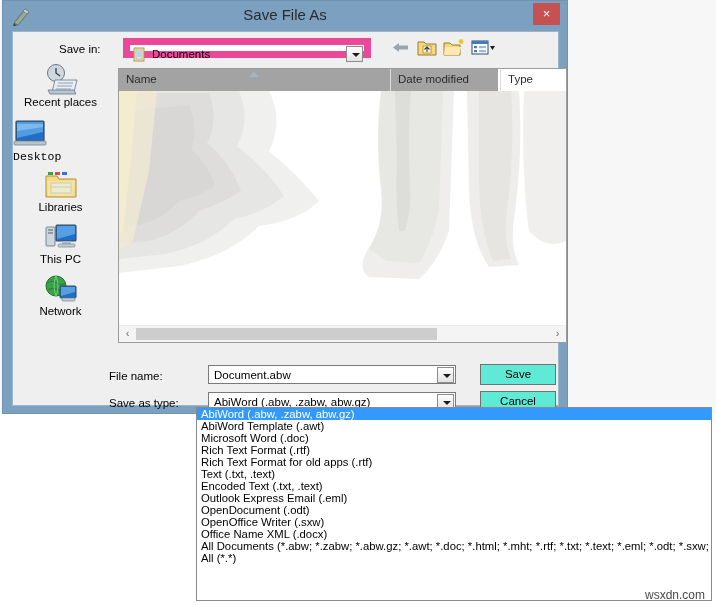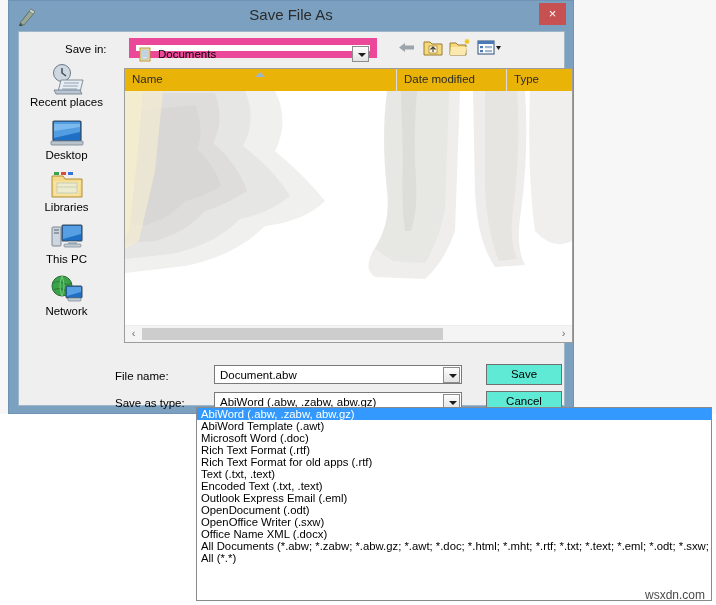--- a/index.html
+++ b/index.html
@@ -11,21 +11,21 @@
     -webkit-font-smoothing:none;
   }
   #root{position:relative;width:716px;height:605px;}
 
   
   .desktop-top{position:absolute;left:0;top:0;width:716px;height:414px;background:#f7f7f7;}
   .desktop-bottom{position:absolute;left:0;top:414px;width:716px;height:191px;background:#ffffff;}
 
   
   .dialog{
-    position:absolute;left:8px;top:0px;width:566px;height:414px;
+    position:absolute;left:2px;top:0px;width:566px;height:414px;
     background:#7ba0c0;
     border:1px solid #6e93b4;
     box-sizing:border-box;
     padding-left:20px;
   }
   .titlebar{position:absolute;left:0;top:0;width:564px;height:30px;}
   .title-icon{
     position:absolute;left:8px;top:4px;width:22px;height:22px;
   }
   .title-text{
@@ -64,21 +64,21 @@
   }
 
   .tb-icons{position:absolute;left:378px;top:38px;width:105px;height:20px;}
   .tb-icons > div{position:absolute;top:0;height:19px;cursor:pointer;}
 
   
   .listwrap{
     position:absolute;left:105px;top:67px;width:449px;height:275px;
     background:#fff;border:1px solid #9c9c9c;box-sizing:border-box;overflow:hidden;
   }
-  .lv-head{position:absolute;left:0;top:0;width:447px;height:22px;background:#eab308;border-bottom:1px solid #d8d8d8;}
+  .lv-head{position:absolute;left:0;top:0;width:379px;height:22px;background:#a3a3a3;border-bottom:1px solid #d8d8d8;}
   .lv-col{position:absolute;top:0;height:22px;border-right:1px solid #dcdcdc;box-sizing:border-box;}
   .lv-col span{position:absolute;left:7px;top:4px;font-size:11.5px;color:#2b2b2b;}
   .sort-arrow{position:absolute;left:130px;top:3px;
     border-left:5px solid transparent;border-right:5px solid transparent;border-bottom:5px solid #9fb6c9;}
   .lv-body{position:absolute;left:0;top:22px;width:447px;height:229px;overflow:hidden;background:#fff;}
   .hscroll{position:absolute;left:0;bottom:0;width:447px;height:16px;background:#f4f4f4;border-top:1px solid #ececec;}
   .hs-arrow{position:absolute;top:0;width:17px;height:16px;color:#6d6d6d;font-size:11px;text-align:center;line-height:15px;cursor:pointer;}
   .hs-thumb{position:absolute;left:17px;top:2px;width:301px;height:12px;background:#cdcdcd;cursor:pointer;}
 
   
@@ -145,21 +145,21 @@
               <ellipse cx="13" cy="9" rx="8.5" ry="8.5" fill="#cfd8e0" stroke="#6b7a88" stroke-width="1"></ellipse>
               <path d="M13 4 L13 9 L17 12" stroke="#3a4750" stroke-width="1.4" fill="none"></path>
               <path d="M12 16 L34 16 L31 28 L9 28 Z" fill="#e8eef4" stroke="#76858f" stroke-width="0.9"></path>
               <path d="M15 19 L30 19 M14 22 L29 22 M13 25 L28 25" stroke="#8fa3b5" stroke-width="1"></path>
               <path d="M5 26 L31 26 L33 30 L7 30 Z" fill="#b9c6d2" stroke="#6b7a88" stroke-width="0.8"></path>
             </svg>
           </span>
           <div style="font-size:11.5px;margin-top:-2px;">Recent places</div>
         </div>
 
-        <div style="position:absolute;left:0;top:86px;width:95px;height:52px;text-align:center;cursor:pointer;">
+        <div style="position:absolute;left:0;top:86px;width:95px;height:52px;text-align:left;cursor:pointer;font-family:Liberation Mono, monospace;">
           <span style="display:inline-block;">
             <svg width="34" height="30" viewBox="0 0 34 30">
               <rect x="3" y="3" width="28" height="20" rx="1" fill="#1f6fc4" stroke="#394a5a" stroke-width="1.2"></rect>
               <path d="M4 4 L30 4 L30 14 L4 20 Z" fill="#5fa8e8" opacity="0.8"></path>
               <path d="M4 6 L30 6 L30 9 L4 13 Z" fill="#8fc8f4" opacity="0.7"></path>
               <rect x="1" y="23" width="32" height="4" rx="1" fill="#b9c3cc" stroke="#76848f" stroke-width="0.8"></rect>
             </svg>
           </span>
           <div style="font-size:11.5px;margin-top:-1px;">Desktop</div>
         </div>

